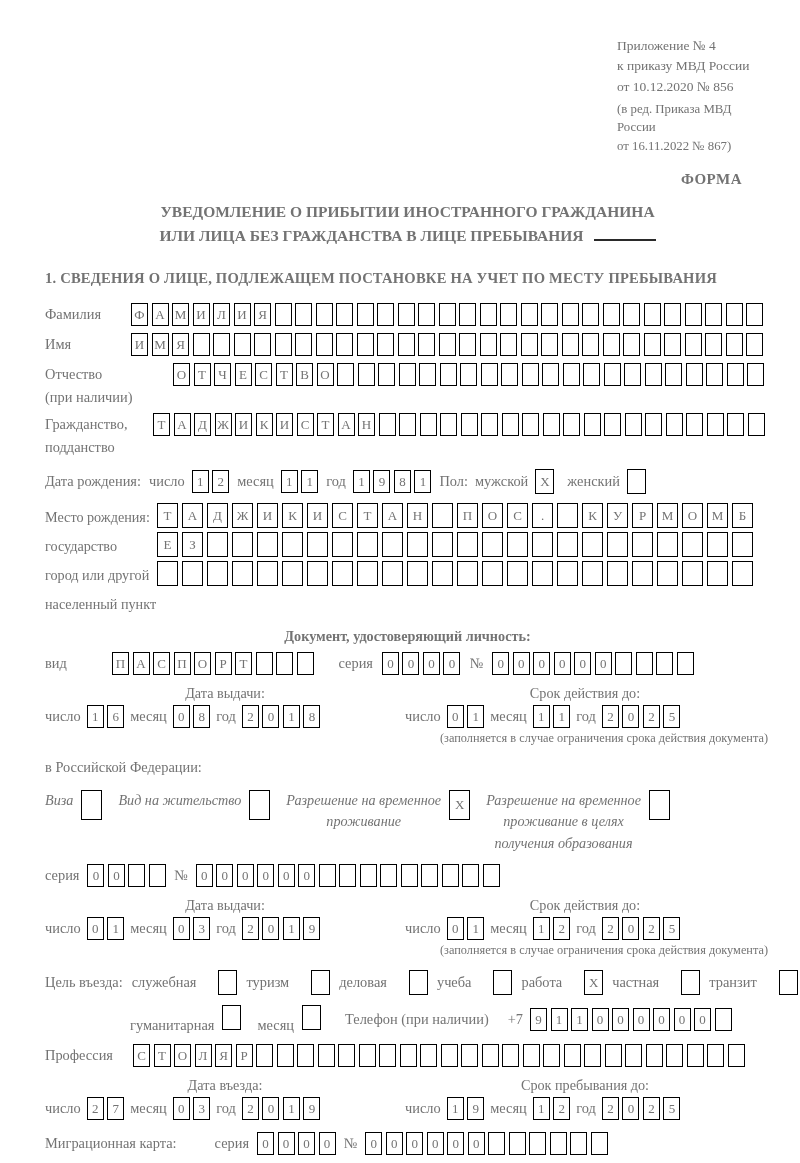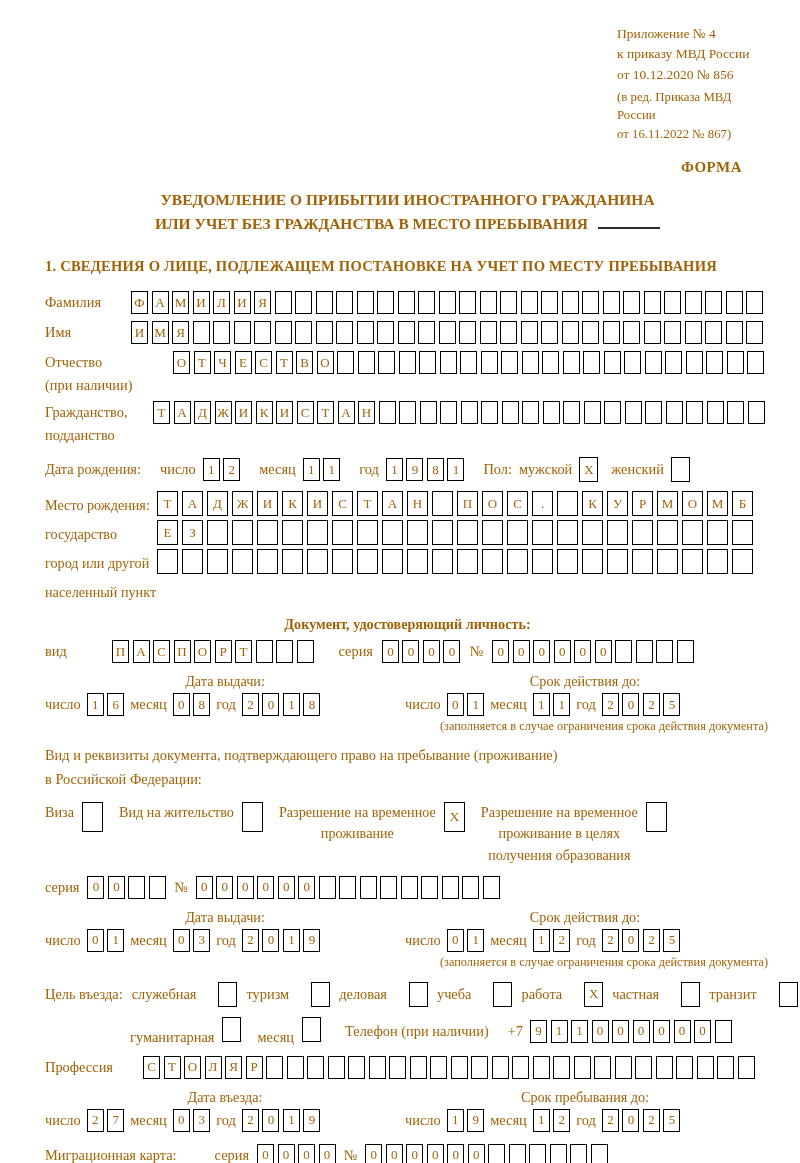--- a/index.html
+++ b/index.html
@@ -1,20 +1,20 @@
 <!DOCTYPE html>
 <html lang="ru"><head>
 <meta charset="utf-8">
 <style>
   html,body{margin:0;padding:0;background:#ffffff;}
   .page{
     width:800px;height:1163px;box-sizing:border-box;overflow:hidden;
-    background:#fff;color:#a16207;
+    background:#fff;color:#737373;
     font-family:"Liberation Serif","DejaVu Serif",serif;
-    padding:24px 30px 10px 45px;position:relative;
+    padding:36px 30px 10px 45px;position:relative;
   }
   
   .hdr{margin-left:572px;font-size:13.5px;line-height:1.5;}
   .hdr .ed{font-size:12.8px;margin-top:3px;line-height:1.45;}
   .forma{font-weight:bold;font-size:15px;text-align:right;padding-right:28px;margin-top:16px;letter-spacing:.5px;}
   
   .title{text-align:center;font-weight:bold;font-size:15.5px;line-height:1.55;margin-top:12px;}
   .blank-line{display:inline-block;width:62px;border-bottom:2px solid #2a2a2a;height:12px;margin-left:10px;}
   .sec-head{font-weight:bold;font-size:14.6px;margin-top:22px;letter-spacing:.2px;}
   
@@ -39,21 +39,21 @@
   .datehead{display:flex;}
   .datehead .dh-l{width:360px;text-align:center;font-size:14.2px;}
   .datehead .dh-r{width:360px;text-align:center;font-size:14.2px;}
   .dateline{display:flex;align-items:center;margin-top:3px;}
   .dateline .dl-l{width:360px;display:flex;align-items:center;gap:6px;}
   .dateline .dl-r{display:flex;align-items:center;gap:6px;}
   .note{font-size:12.3px;text-align:right;margin-top:3px;padding-right:2px;}
   
   .permits{display:flex;align-items:flex-start;margin-top:10px;gap:16px;}
   .permit-item{display:flex;align-items:flex-start;gap:8px;}
-  .permit-item .stack{font-size:14.2px;text-align:center;line-height:1.5;}
+  .permit-item .stack{font-size:14.2px;text-align:center;line-height:1.5;font-style:italic;}
   
   .purpose{display:flex;align-items:center;gap:9px;margin-top:12px;flex-wrap:nowrap;}
   .purpose .opt{display:inline-flex;align-items:center;gap:22px;}
   .purpose2{display:flex;align-items:center;gap:10px;margin-top:10px;padding-left:85px;}
   .phone{display:inline-flex;align-items:center;gap:7px;margin-left:14px;}
   .dochead{text-align:center;font-weight:bold;font-size:14.2px;margin-top:9px;}
   .intro{font-size:14.4px;margin-top:10px;line-height:1.65;}
 </style>
 </head>
 <body>
@@ -66,21 +66,21 @@
     <div>от 10.12.2020 № 856</div>
     <div class="ed">
       <div>(в ред. Приказа МВД России</div>
       <div>от 16.11.2022 № 867)</div>
     </div>
   </div>
   <div class="forma">ФОРМА</div>
 
   <div class="title">
     <div>УВЕДОМЛЕНИЕ О ПРИБЫТИИ ИНОСТРАННОГО ГРАЖДАНИНА</div>
-    <div><span>ИЛИ УЧЕТ БЕЗ ГРАЖДАНСТВА В МЕСТО ПРЕБЫВАНИЯ</span><span class="blank-line"></span></div>
+    <div><span>ИЛИ ЛИЦА БЕЗ ГРАЖДАНСТВА В ЛИЦЕ ПРЕБЫВАНИЯ</span><span class="blank-line"></span></div>
   </div>
 
   <div class="sec-head">1. СВЕДЕНИЯ О ЛИЦЕ, ПОДЛЕЖАЩЕМ ПОСТАНОВКЕ НА УЧЕТ ПО МЕСТУ ПРЕБЫВАНИЯ</div>
 
   <div class="frow" style="margin-top:16px;">
     <span class="lbl" style="width:86px;">Фамилия</span>
     <span class="cellrow">
         <span class="cell">Ф</span>
         <span class="cell">А</span>
         <span class="cell">М</span>
@@ -222,21 +222,21 @@
         <span class="cell"></span>
         <span class="cell"></span>
         <span class="cell"></span>
         <span class="cell"></span>
         <span class="cell"></span>
         <span class="cell"></span>
         <span class="cell"></span>
       </span>
   </div>
 
-  <div class="frow" style="margin-top:10px;gap:19px;">
+  <div class="frow" style="margin-top:10px;gap:8px;">
     <span class="lbl">Дата рождения:</span>
     <span class="grp">
       <span class="lbl">число</span>
       <span class="cellrow">
           <span class="cell">1</span>
           <span class="cell">2</span>
         </span>
     </span>
     <span class="grp">
       <span class="lbl">месяц</span>
@@ -436,21 +436,20 @@
             <span class="cell">0</span>
             <span class="cell">2</span>
             <span class="cell">5</span>
           </span>
       </div>
     </div>
     <div class="note">(заполняется в случае ограничения срока действия документа)</div>
   </div>
 
   <div class="intro">
-    <div>Вид и реквизиты документа, подтверждающего право на пребывание (проживание)</div>
     <div>в Российской Федерации:</div>
   </div>
 
   <div class="permits">
     <div class="permit-item">
       <span class="stack">Виза</span>
       <span class="cellrow cbtall">
           <span class="cell"></span>
         </span>
     </div>
@@ -621,21 +620,21 @@
           <span class="cell">0</span>
           <span class="cell">0</span>
           <span class="cell">0</span>
           <span class="cell">0</span>
           <span class="cell">0</span>
           <span class="cell"></span>
         </span>
     </span>
   </div>
 
-  <div class="frow" style="margin-top:10px;gap:10px;">
+  <div class="frow" style="margin-top:10px;">
     <span class="lbl" style="width:88px;">Профессия</span>
     <span class="cellrow">
         <span class="cell">С</span>
         <span class="cell">Т</span>
         <span class="cell">О</span>
         <span class="cell">Л</span>
         <span class="cell">Я</span>
         <span class="cell">Р</span>
         <span class="cell"></span>
         <span class="cell"></span>

